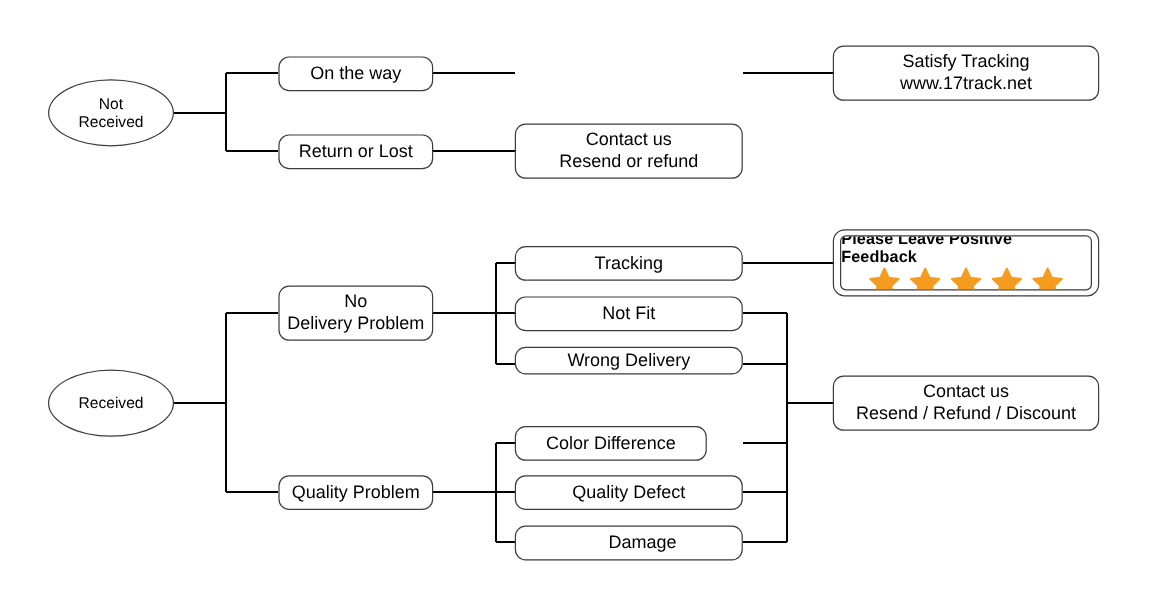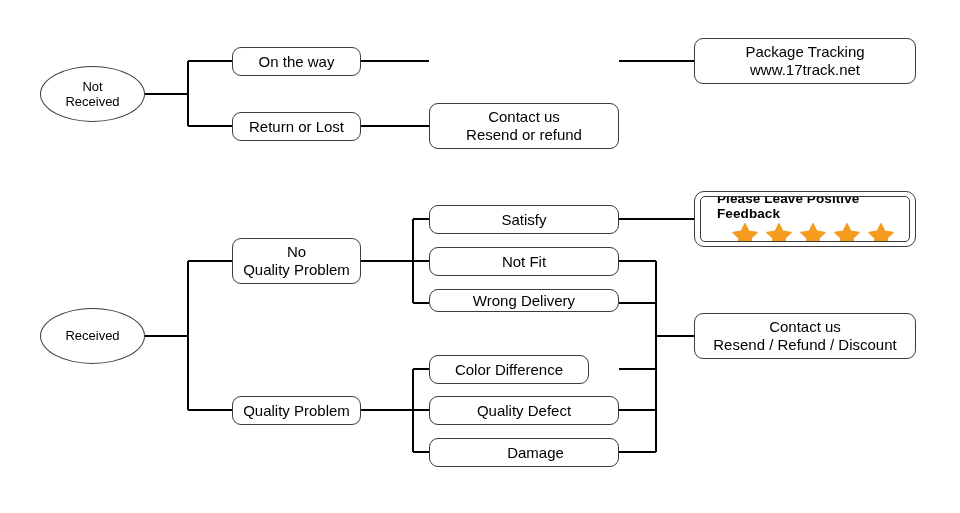--- a/index.html
+++ b/index.html
@@ -145,44 +145,44 @@
 Received</div>
 
   <div class="node rbox" style="left:232px; top:47px; width:129px; height:29px;">On the way</div>
 
   <div class="node rbox" style="left:232px; top:112px; width:129px; height:29px;">Return or Lost</div>
 
 
   <div class="node rbox" style="left:429px; top:103px; width:190px; height:46px;">Contact us
 Resend or refund</div>
 
-  <div class="node rbox" style="left:694px; top:38px; width:222px; height:46px;">Package Tracking
+  <div class="node rbox" style="left:694px; top:38px; width:222px; height:46px;">Satisfy Tracking
 www.17track.net</div>
 
   <div class="node ellipse" style="left:40px; top:308px; width:105px; height:56px;">Received</div>
 
   <div class="node rbox" style="left:232px; top:238px; width:129px; height:46px;">No
-Quality Problem</div>
+Delivery Problem</div>
 
   <div class="node rbox" style="left:232px; top:396px; width:129px; height:29px;">Quality Problem</div>
 
-  <div class="node rbox" style="left:429px; top:205px; width:190px; height:29px;">Satisfy</div>
+  <div class="node rbox" style="left:429px; top:205px; width:190px; height:29px;">Tracking</div>
 
   <div class="node rbox" style="left:429px; top:247px; width:190px; height:29px;">Not Fit</div>
 
   <div class="node rbox" style="left:429px; top:289px; width:190px; height:23px;">Wrong Delivery</div>
 
   <div class="node rbox" style="left:429px; top:355px; width:160px; height:29px;">Color Difference</div>
 
   <div class="node rbox" style="left:429px; top:396px; width:190px; height:29px;">Quality Defect</div>
 
   <div class="node rbox" style="left:429px; top:438px; width:190px; height:29px;padding-left:23px;">Damage</div>
 
   <div class="feedback-outer" style="left:694px; top:191px; width:222px; height:56px;">
-    <div class="feedback-inner" style="left:5px; top:4px; right:5px; bottom:4px; width:auto; height:auto;padding-left:16px;">
+    <div class="feedback-inner" style="left:5px; top:4px; right:5px; bottom:4px; width:auto; height:auto;">
       <div class="feedback-text">Please Leave Positive Feedback</div>
       <div class="stars" id="star-row">
           <svg class="star" viewBox="0 0 24 24">
             <polygon points="12,1.6 15.35,8.6 23,9.6 17.4,15 18.8,22.6 12,19 5.2,22.6 6.6,15 1,9.6 8.65,8.6" fill="#F59C1F" stroke="#F59C1F" stroke-width="1.4" stroke-linejoin="round"></polygon>
           </svg>
           <svg class="star" viewBox="0 0 24 24">
             <polygon points="12,1.6 15.35,8.6 23,9.6 17.4,15 18.8,22.6 12,19 5.2,22.6 6.6,15 1,9.6 8.65,8.6" fill="#F59C1F" stroke="#F59C1F" stroke-width="1.4" stroke-linejoin="round"></polygon>
           </svg>
           <svg class="star" viewBox="0 0 24 24">
             <polygon points="12,1.6 15.35,8.6 23,9.6 17.4,15 18.8,22.6 12,19 5.2,22.6 6.6,15 1,9.6 8.65,8.6" fill="#F59C1F" stroke="#F59C1F" stroke-width="1.4" stroke-linejoin="round"></polygon>

